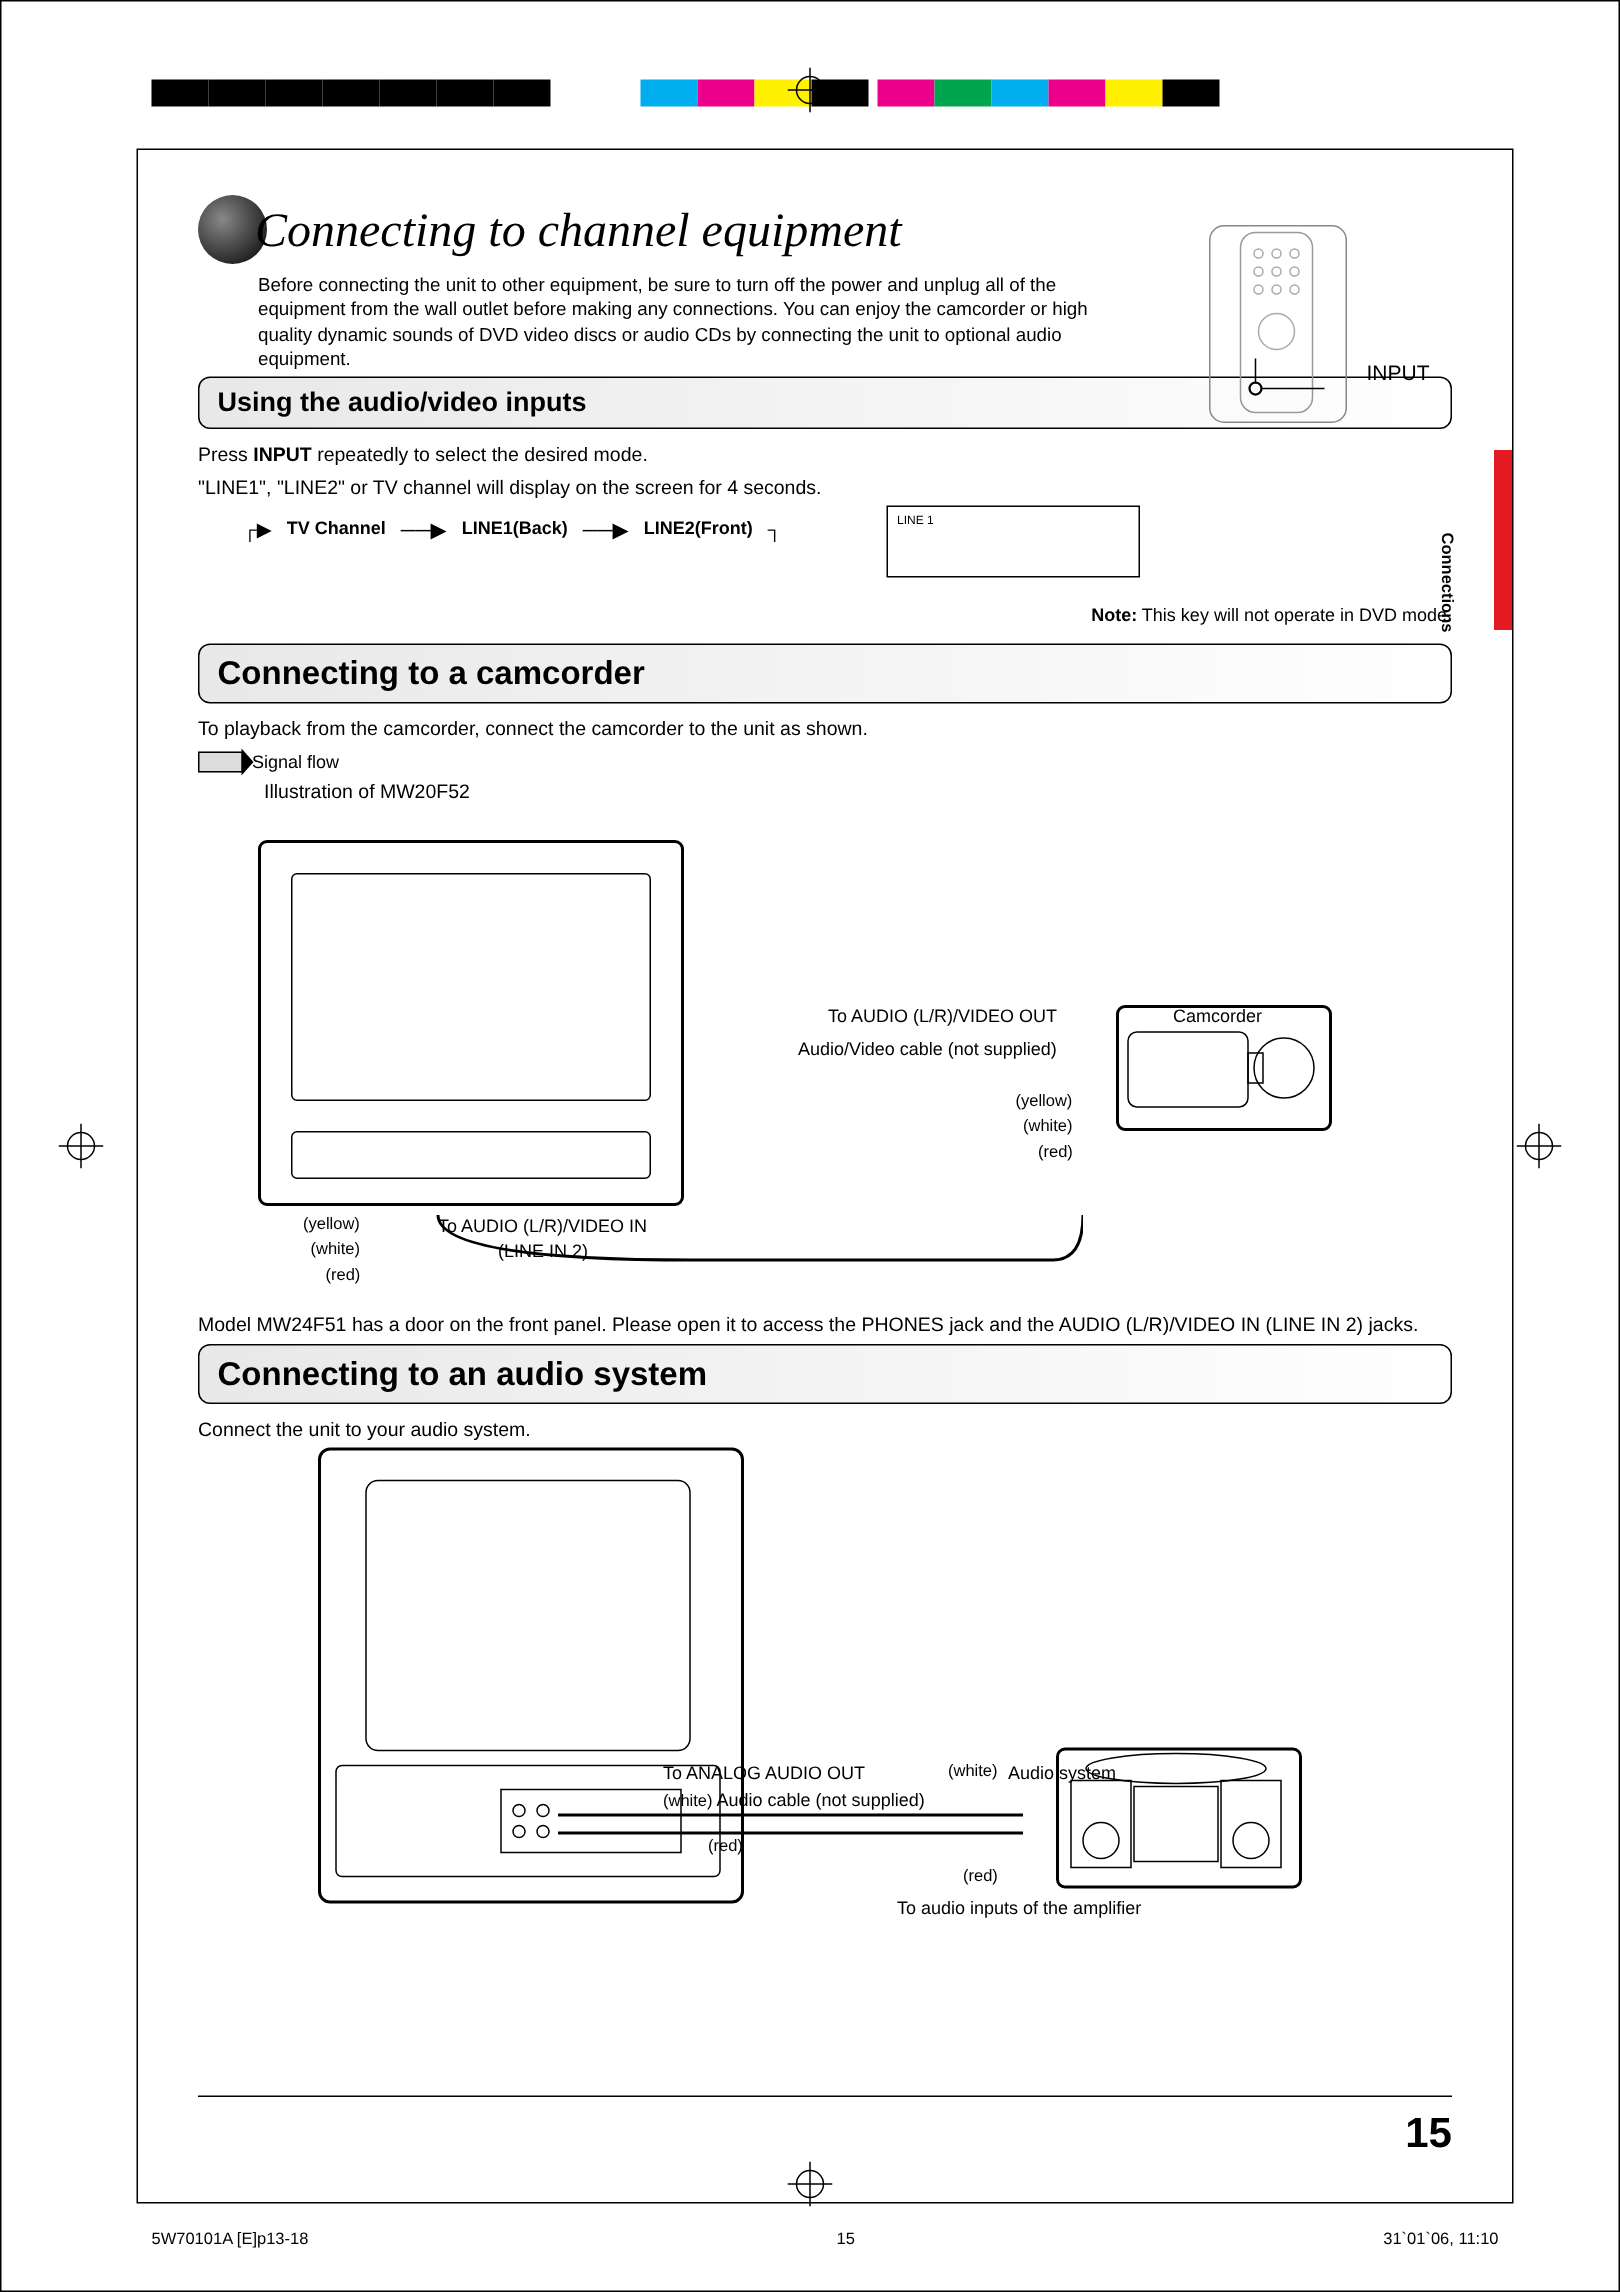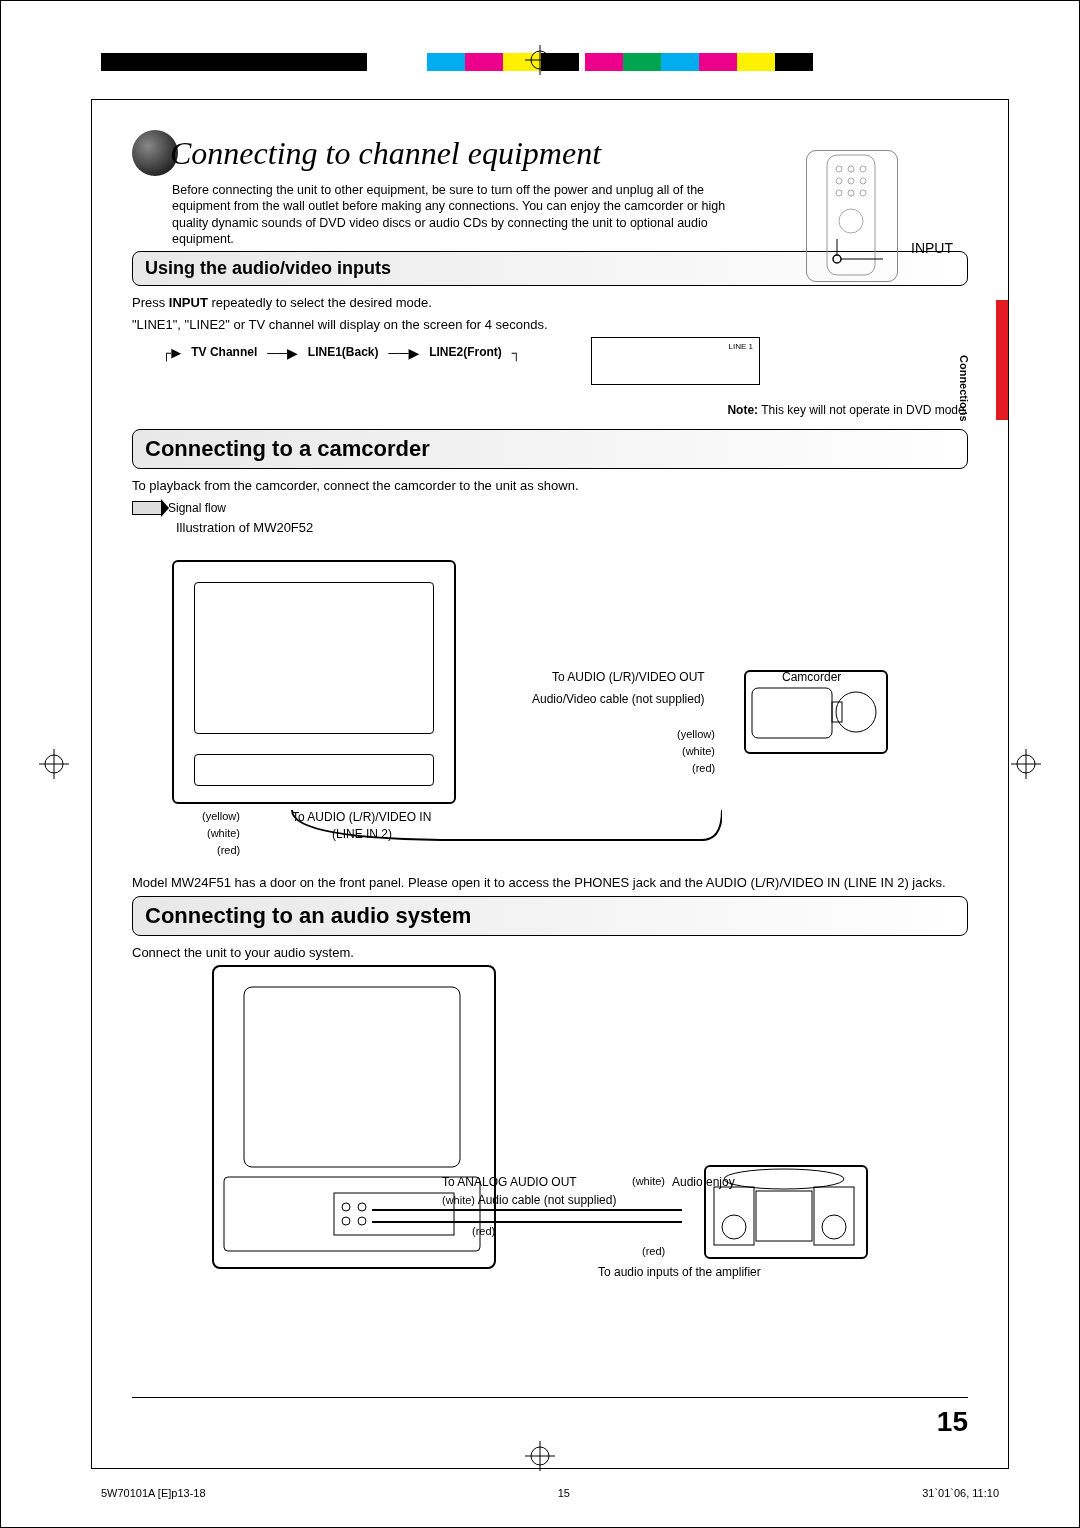--- a/index.html
+++ b/index.html
@@ -132,21 +132,21 @@
   .cycle .stack { display: flex; flex-direction: row; }
   .screen-box {
     border: 1px solid #000;
     width: 155px;
     height: 38px;
     font-size: 9px;
     padding: 4px 6px;
     margin-left: 40px;
     display: inline-block;
   }
-  .screen-box .tiny { font-size: 8px; text-align: right; }
+  .screen-box .tiny { font-size: 8px; text-align: left; }
   .cycle-row { display: flex; align-items: flex-start; gap: 30px; }
   .note { font-size: 12px; margin-top: 18px; text-align: right; }
   .signal-row { display: flex; align-items: flex-end; gap: 6px; font-size: 12px; margin-top: 6px; }
   .sig-arrow {
     width: 28px; height: 12px; background: #ddd; border: 1px solid #000; position: relative;
   }
   .sig-arrow::after {
     content: ''; position: absolute; right: -8px; top: -3px; width: 0; height: 0;
     border-left: 8px solid #000; border-top: 9px solid transparent; border-bottom: 9px solid transparent;
   }
@@ -371,21 +371,21 @@
             <circle cx="28" cy="60" r="12" fill="none" stroke="#000"></circle>
           <rect x="108" y="20" width="40" height="58" fill="none" stroke="#000"></rect>
             <circle cx="128" cy="60" r="12" fill="none" stroke="#000"></circle>
           <rect x="50" y="24" width="56" height="50" fill="none" stroke="#000"></rect>
         </svg>
       </div>
       <div class="label" style="left:310px;top:210px">To ANALOG AUDIO OUT</div>
       <div class="label" style="left:310px;top:228px"><span style="font-size:11px">(white)</span> <span>Audio cable (not supplied)</span></div>
       <div class="label" style="left:340px;top:260px;font-size:11px">(red)</div>
       <div class="label" style="left:500px;top:210px;font-size:11px">(white)</div>
-      <div class="label" style="left:540px;top:210px">Audio enjoy</div>
+      <div class="label" style="left:540px;top:210px">Audio system</div>
       <div class="label" style="left:510px;top:280px;font-size:11px">(red)</div>
       <div class="label" style="left:466px;top:300px">To audio inputs of the amplifier</div>
       <svg style="position:absolute;left:230px;top:235px" width="340" height="60">
         <path d="M 10 10 L 320 10" fill="none" stroke="#000" stroke-width="2"></path>
         <path d="M 10 22 L 320 22" fill="none" stroke="#000" stroke-width="2"></path>
       </svg>
     </div>
 
     <div class="under-line"></div>
     <div class="page-num">15</div>

